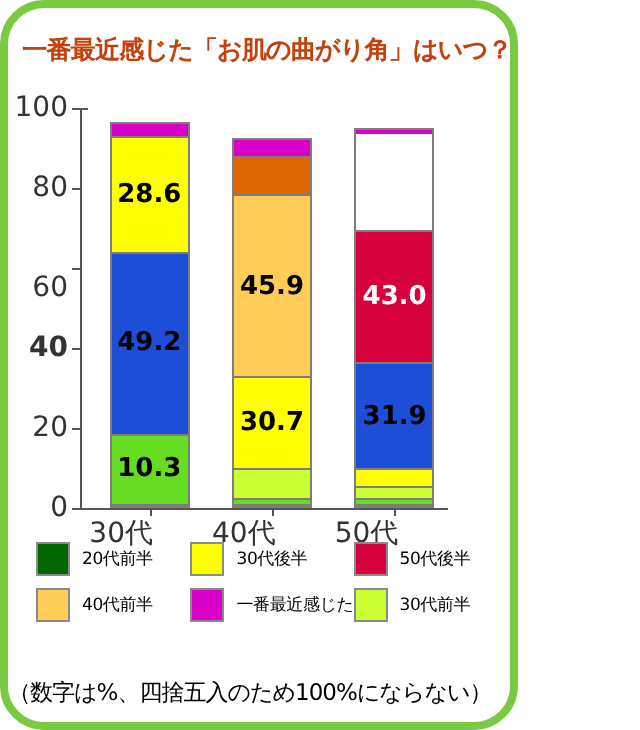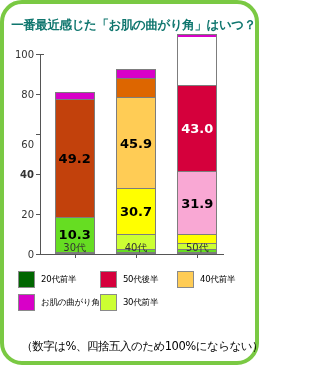--- a/index.html
+++ b/index.html
@@ -12,41 +12,41 @@
   #frame{
     position:absolute;left:0;top:0;width:259px;height:365px;
     box-sizing:border-box;
     border:4px solid #7ac943;
     border-radius:22px;
     background:#ffffff;
   }
   #title{
     position:absolute;left:0;top:13px;width:259px;
     text-align:center;
-    font-size:12.5px;font-weight:bold;color:#0f766e;
+    font-size:12.5px;font-weight:bold;color:#c2410c;
     letter-spacing:-0.4px;
     white-space:nowrap;
   }
   
   #plot{
     position:absolute;left:36px;top:50px;
     width:184px;height:200px;
   }
   #axis-line-y{
     position:absolute;left:0;top:0;width:1px;height:200px;background:#555;
   }
   #axis-line-x{
     position:absolute;left:0;top:200px;width:184px;height:1px;background:#555;
   }
   .ytick{
     position:absolute;left:-4px;width:5px;height:1px;background:#555;
   }
   .ylabel{
     position:absolute;right:100%;margin-right:6px;
-    font-size:10px;color:#333;
+    font-size:14px;color:#333;
     transform:translateY(-50%);
     white-space:nowrap;
   }
   .ytop-cap{
     position:absolute;left:0;top:0;width:4px;height:1px;background:#555;
   }
   .bar{
     position:absolute;bottom:0;width:40px;
     display:flex;flex-direction:column-reverse;
     border-left:1px solid #7d7d7d;
@@ -61,22 +61,22 @@
     overflow:hidden;
   }
   .seg:first-child{border-bottom:1px solid #7d7d7d;}
   .seg-label{
     font-size:13px;font-weight:bold;
     color:#000;line-height:1;
     white-space:nowrap;
   }
   .seg-label.light{color:#ffffff;}
   .xlabel{
-    position:absolute;top:187px;
-    font-size:10px;color:#333;text-align:center;width:60px;
+    position:absolute;top:204px;
+    font-size:14px;color:#333;width:60px;
     white-space:nowrap;
   }
   .xtick{
     position:absolute;top:200px;width:1px;height:4px;background:#555;
   }
   
   #legend{
     position:absolute;left:14px;top:264px;
     width:236px;
     display:grid;
@@ -92,21 +92,21 @@
     border:1px solid #8a8a8a;
     box-sizing:border-box;
     flex:0 0 auto;
   }
   .legend-text{
     font-size:8.5px;color:#000;margin-left:6px;white-space:nowrap;
     letter-spacing:-0.2px;
   }
   #footnote{
     position:absolute;left:0;top:335px;width:259px;
-    text-align:right;
+    text-align:left;
     font-size:11.5px;color:#000;
     letter-spacing:-0.5px;
     white-space:nowrap;
   }
 </style>
 </head>
 <body>
 
 <div id="frame">
 
@@ -129,22 +129,25 @@
         <div class="ylabel" style="top: 40px;">80</div>
         <div class="ytick" style="top: 0px;"></div>
         <div class="ylabel" style="top: 0px;">100</div>
       </div>
     <div id="bars-layer">
         <div class="bar" style="left: 14.6667px;">
           <div class="seg" style="height: 2px; background: rgb(0, 102, 0);"></div>
           <div class="seg" style="height: 35.4px; background: rgb(102, 221, 34);">
             <span class="seg-label">10.3</span>
           </div>
-          <div class="seg" style="height: 118px; background: #c2410c;">
+          <div class="seg" style="height: 91px; background: #1d4ed8;">
             <span class="seg-label">49.2</span>
+          </div>
+          <div class="seg" style="height: 57.2px; background: rgb(255, 255, 0);">
+            <span class="seg-label">28.6</span>
           </div>
           <div class="seg" style="height: 7px; background: rgb(216, 0, 200);"></div>
         </div>
         <div class="bar" style="left: 76px;">
           <div class="seg" style="height: 1.4px; background: rgb(0, 102, 0);"></div>
           <div class="seg" style="height: 2.6px; background: rgb(102, 221, 34);"></div>
           <div class="seg" style="height: 15px; background: rgb(204, 255, 51);"></div>
           <div class="seg" style="height: 46px; background: rgb(255, 255, 0);">
             <span class="seg-label">30.7</span>
           </div>
@@ -152,24 +155,24 @@
             <span class="seg-label">45.9</span>
           </div>
           <div class="seg" style="height: 19px; background: rgb(221, 102, 0);"></div>
           <div class="seg" style="height: 8.8px; background: rgb(216, 0, 200);"></div>
         </div>
         <div class="bar" style="left: 137.333px;">
           <div class="seg" style="height: 1.2px; background: rgb(0, 102, 0);"></div>
           <div class="seg" style="height: 3px; background: rgb(102, 221, 34);"></div>
           <div class="seg" style="height: 5.6px; background: rgb(204, 255, 51);"></div>
           <div class="seg" style="height: 9px; background: rgb(255, 255, 0);"></div>
-          <div class="seg" style="height: 63px; background: #f9a8d4;">
+          <div class="seg" style="height: 53px; background: #1d4ed8;">
             <span class="seg-label">31.9</span>
           </div>
-          <div class="seg" style="height: 86px; background: rgb(213, 0, 60); margin-top: 48px;">
+          <div class="seg" style="height: 66px; background: rgb(213, 0, 60); margin-top: 48px;">
             <span class="seg-label light">43.0</span>
           </div>
           <div class="seg" style="height: 3.2px; background: rgb(216, 0, 200);"></div>
         </div>
       </div>
     <div id="xlabels-layer">
         <div class="xtick" style="left: 34.6667px;"></div>
         <div class="xlabel" style="left: 4.66667px;">30代</div>
         <div class="xtick" style="left: 96px;"></div>
         <div class="xlabel" style="left: 66px;">40代</div>
@@ -177,30 +180,34 @@
         <div class="xlabel" style="left: 127.333px;">50代</div>
       </div>
   </div>
 
   <div id="legend">
       <div class="legend-item">
         <span class="swatch" style="background: rgb(0, 102, 0);"></span>
         <span class="legend-text">20代前半</span>
       </div>
       <div class="legend-item">
+        <span class="swatch" style="background: rgb(255, 255, 0);"></span>
+        <span class="legend-text">30代後半</span>
+      </div>
+      <div class="legend-item">
         <span class="swatch" style="background: rgb(213, 0, 60);"></span>
         <span class="legend-text">50代後半</span>
       </div>
       <div class="legend-item">
         <span class="swatch" style="background: rgb(255, 204, 85);"></span>
         <span class="legend-text">40代前半</span>
       </div>
       <div class="legend-item">
         <span class="swatch" style="background: rgb(216, 0, 200);"></span>
-        <span class="legend-text">お肌の曲がり角</span>
+        <span class="legend-text">一番最近感じた</span>
       </div>
       <div class="legend-item">
         <span class="swatch" style="background: rgb(204, 255, 51);"></span>
         <span class="legend-text">30代前半</span>
       </div>
     </div>
 
   <div id="footnote">（数字は%、四捨五入のため100%にならない）</div>
 
 </div>

